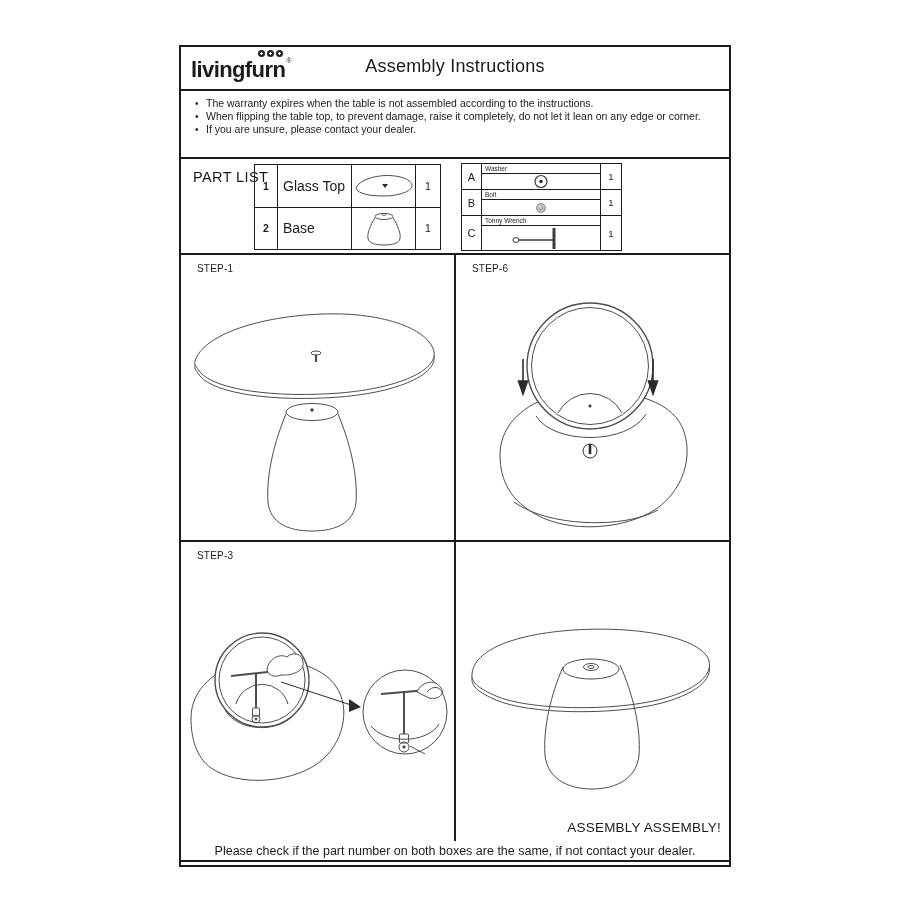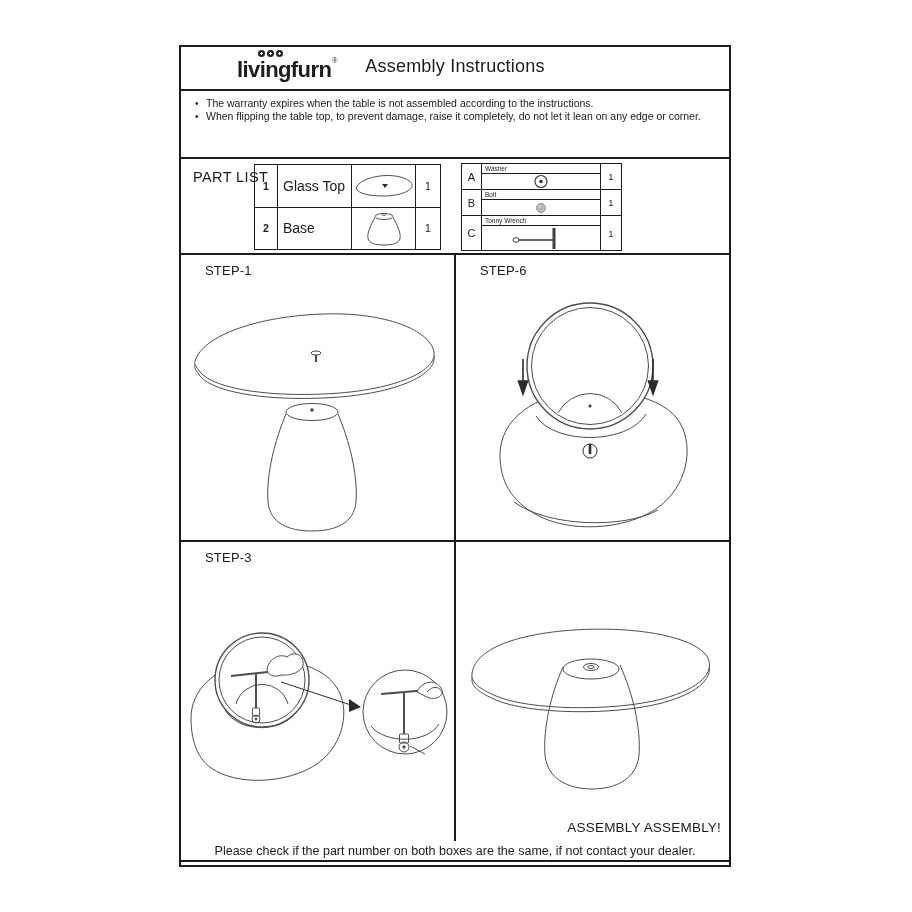--- a/index.html
+++ b/index.html
@@ -7,21 +7,21 @@
   .canvas{position:relative;width:912px;height:912px;background:#ffffff;overflow:hidden;}
   .doc{position:absolute;left:179px;top:45px;width:552px;height:822px;
        border:2px solid #1b1b1b;box-sizing:border-box;background:#fff;
        display:flex;flex-direction:column;}
   
   .header{height:42px;border-bottom:2px solid #1b1b1b;position:relative;flex:none;}
   .logo{position:absolute;left:10px;top:1px;line-height:1;}
   .badges{position:absolute;left:67px;top:2px;display:flex;gap:2px;}
   .badge{width:7px;height:7px;border-radius:50%;
          background:radial-gradient(circle at 50% 50%, #ffffff 0 1px, #232323 1.2px);}
-  .brand{font-size:22px;font-weight:700;letter-spacing:-0.6px;position:relative;top:11px;display:inline-block;margin-left:46px;}
+  .brand{font-size:22px;font-weight:700;letter-spacing:-0.6px;position:relative;top:11px;display:inline-block;}
   .rmark{font-size:7px;vertical-align:top;position:relative;top:9px;left:1px;}
   .title{position:absolute;left:0;right:0;top:9px;text-align:center;font-size:18px;letter-spacing:0.2px;}
   
   .notes{height:60px;border-bottom:2px solid #1b1b1b;flex:none;
          padding:6px 8px 0 14px;box-sizing:content-box;font-size:10.5px;line-height:13px;}
   .note-row{display:flex;}
   .note-row .btxt{flex:1;}
   .note-row::before{content:"•";width:11px;flex:none;font-size:10px;}
   
   .partlist{height:94px;border-bottom:2px solid #1b1b1b;flex:none;position:relative;}
@@ -46,21 +46,21 @@
   .hw-content{flex:1;display:flex;flex-direction:column;border-right:1px solid #1b1b1b;}
   .hw-name{font-size:6.5px;line-height:8px;padding:1px 0 0 3px;border-bottom:1px solid #1b1b1b;}
   .hw-icon{flex:1;display:flex;align-items:center;justify-content:center;}
   .hw-qty{width:20px;flex:none;display:flex;align-items:center;justify-content:center;font-size:9.5px;}
   
   .steps{flex:none;display:grid;grid-template-columns:275px 1fr;grid-template-rows:287px 299px;}
   .panel{position:relative;overflow:hidden;}
   .panel-1{border-right:2px solid #1b1b1b;border-bottom:2px solid #1b1b1b;}
   .panel-2{border-bottom:2px solid #1b1b1b;}
   .panel-3{border-right:2px solid #1b1b1b;}
-  .step-label{position:absolute;left:24px;top:8px;font-size:13px;letter-spacing:0.2px;}
+  .step-label{position:absolute;left:16px;top:8px;font-size:10px;letter-spacing:0.2px;}
   .draw{position:absolute;}
   .completed{position:absolute;right:8px;bottom:6px;font-size:13.5px;letter-spacing:0.2px;}
   
   .footer{flex:1;margin-bottom:3px;border-bottom:2px solid #1b1b1b;
           display:flex;align-items:center;justify-content:center;font-size:12.5px;}
   svg{display:block;}
 </style>
 </head>
 <body>
 
@@ -78,20 +78,23 @@
       </div>
       <div class="title">Assembly Instructions</div>
     </div>
 
     <div class="notes">
       <div class="note-row">
           <span class="btxt">The warranty expires when the table is not assembled according to the instructions.</span>
         </div>
       <div class="note-row">
           <span class="btxt">When flipping the table top, to prevent damage, raise it completely, do not let it lean on any edge or corner.</span>
+        </div>
+      <div class="note-row">
+          <span class="btxt">If you are unsure, please contact your dealer.</span>
         </div>
     </div>
 
     <div class="partlist">
       <div class="pl-label">PART LIST</div>
 
       <div class="parts-table">
         <div class="pt-row">
           <div class="pt-cell pt-num">1</div>
           <div class="pt-cell pt-name">Glass Top</div>

